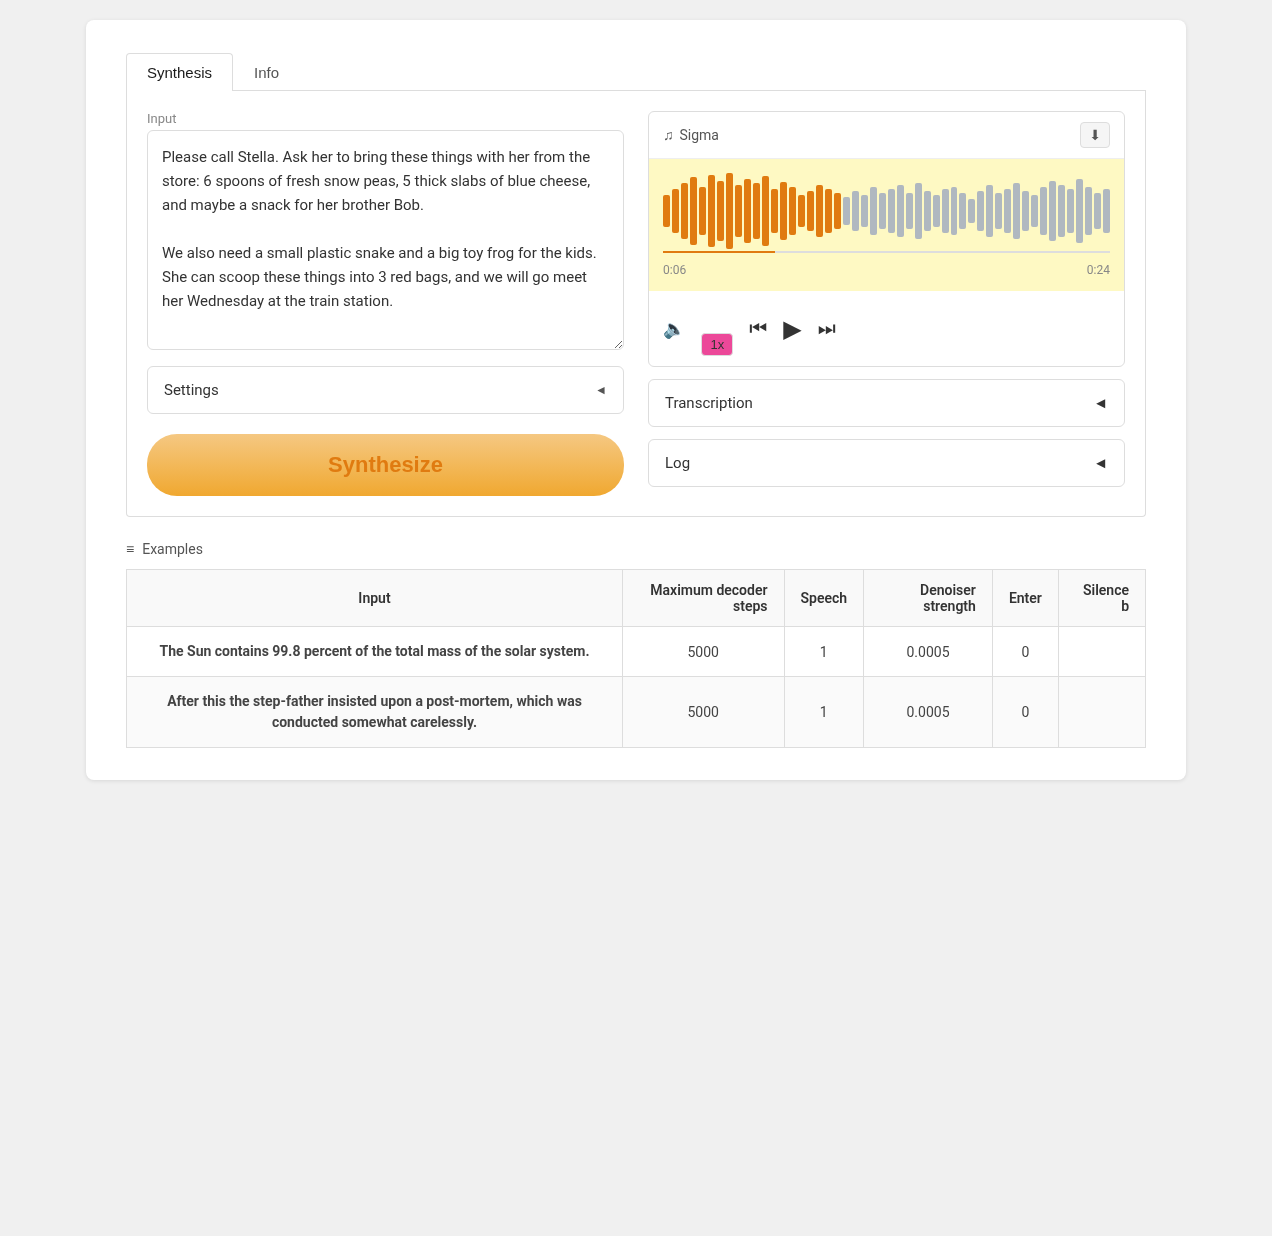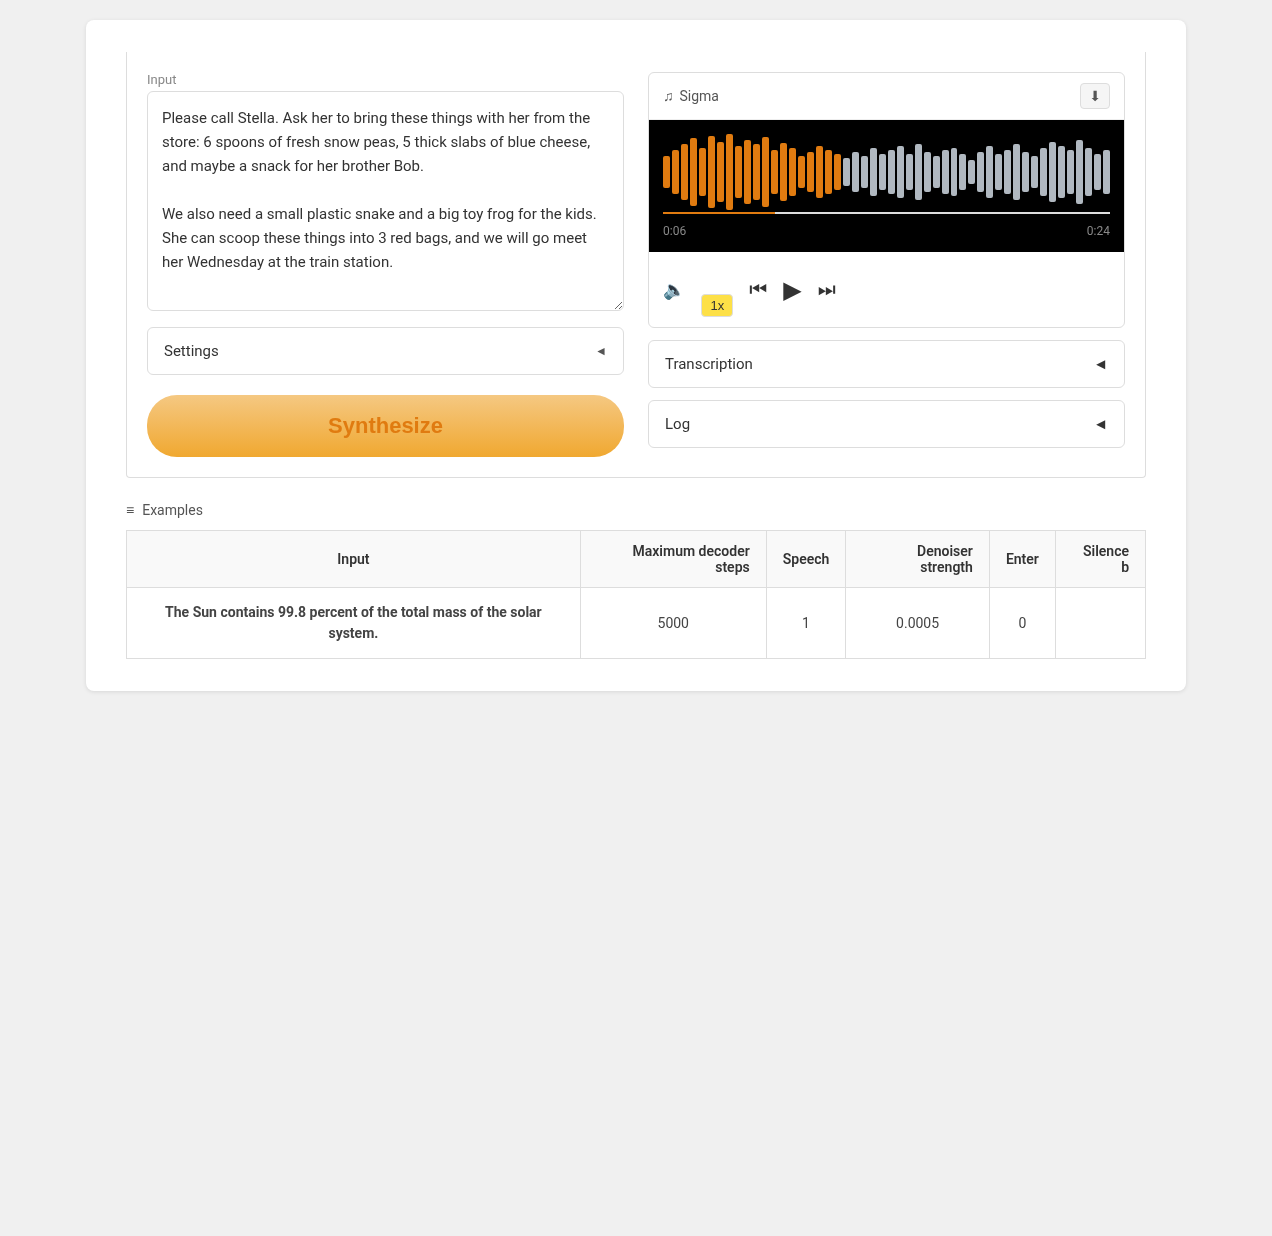--- a/index.html
+++ b/index.html
@@ -151,21 +151,21 @@
       border: 1px solid #ddd;
       border-radius: 4px;
       padding: 4px 8px;
       cursor: pointer;
       font-size: 14px;
       color: #555;
     }
     
     .waveform-container {
       padding: 12px 14px 6px;
-      background: #000000;
+      background: #fef9c3;
     }
     .waveform {
       display: flex;
       align-items: center;
       height: 80px;
       gap: 2px;
       overflow: hidden;
     }
     .waveform-bar {
       flex: 1;
@@ -202,21 +202,21 @@
       border: none;
       cursor: pointer;
       font-size: 18px;
       color: #555;
     }
     .speed-btn {
       border: 1px solid #ddd;
       border-radius: 4px;
       padding: 3px 8px;
       font-size: 13px;
-      background: #fde047;
+      background: #ec4899;
       cursor: pointer;
       color: #333;
       margin-top: 32px;
     }
     .ctrl-btn {
       background: none;
       border: none;
       cursor: pointer;
       font-size: 20px;
       color: #333;
@@ -281,20 +281,24 @@
     .examples-table tr:nth-child(even) td {
       background: #fafafa;
     }
   </style>
 </head>
 <body>
 
 <div class="page-container">
 
 
+  <div class="tabs">
+    <button class="tab active">Synthesis</button>
+    <button class="tab">Info</button>
+  </div>
 
   <div class="tab-content">
     <div class="main-grid">
 
       <div class="input-section">
         <div>
           <div class="input-label">Input</div>
           <textarea class="input-textarea" style="">Please call Stella. Ask her to bring these things with her from the store: 6 spoons of fresh snow peas, 5 thick slabs of blue cheese, and maybe a snack for her brother Bob.
 
 We also need a small plastic snake and a big toy frog for the kids. She can scoop these things into 3 red bags, and we will go meet her Wednesday at the train station.</textarea>
@@ -421,16 +425,24 @@
       </thead>
       <tbody id="examples-tbody">
       <tr>
       <td>The Sun contains 99.8 percent of the total mass of the solar system.</td>
       <td>5000</td>
       <td>1</td>
       <td>0.0005</td>
       <td>0</td>
       <td></td>
     </tr>
+          <tr>
+      <td>After this the step-father insisted upon a post-mortem, which was conducted somewhat carelessly.</td>
+      <td>5000</td>
+      <td>1</td>
+      <td>0.0005</td>
+      <td>0</td>
+      <td></td>
+    </tr>
         </tbody>
     </table>
   </div>
 </div>
 
 </body></html>

